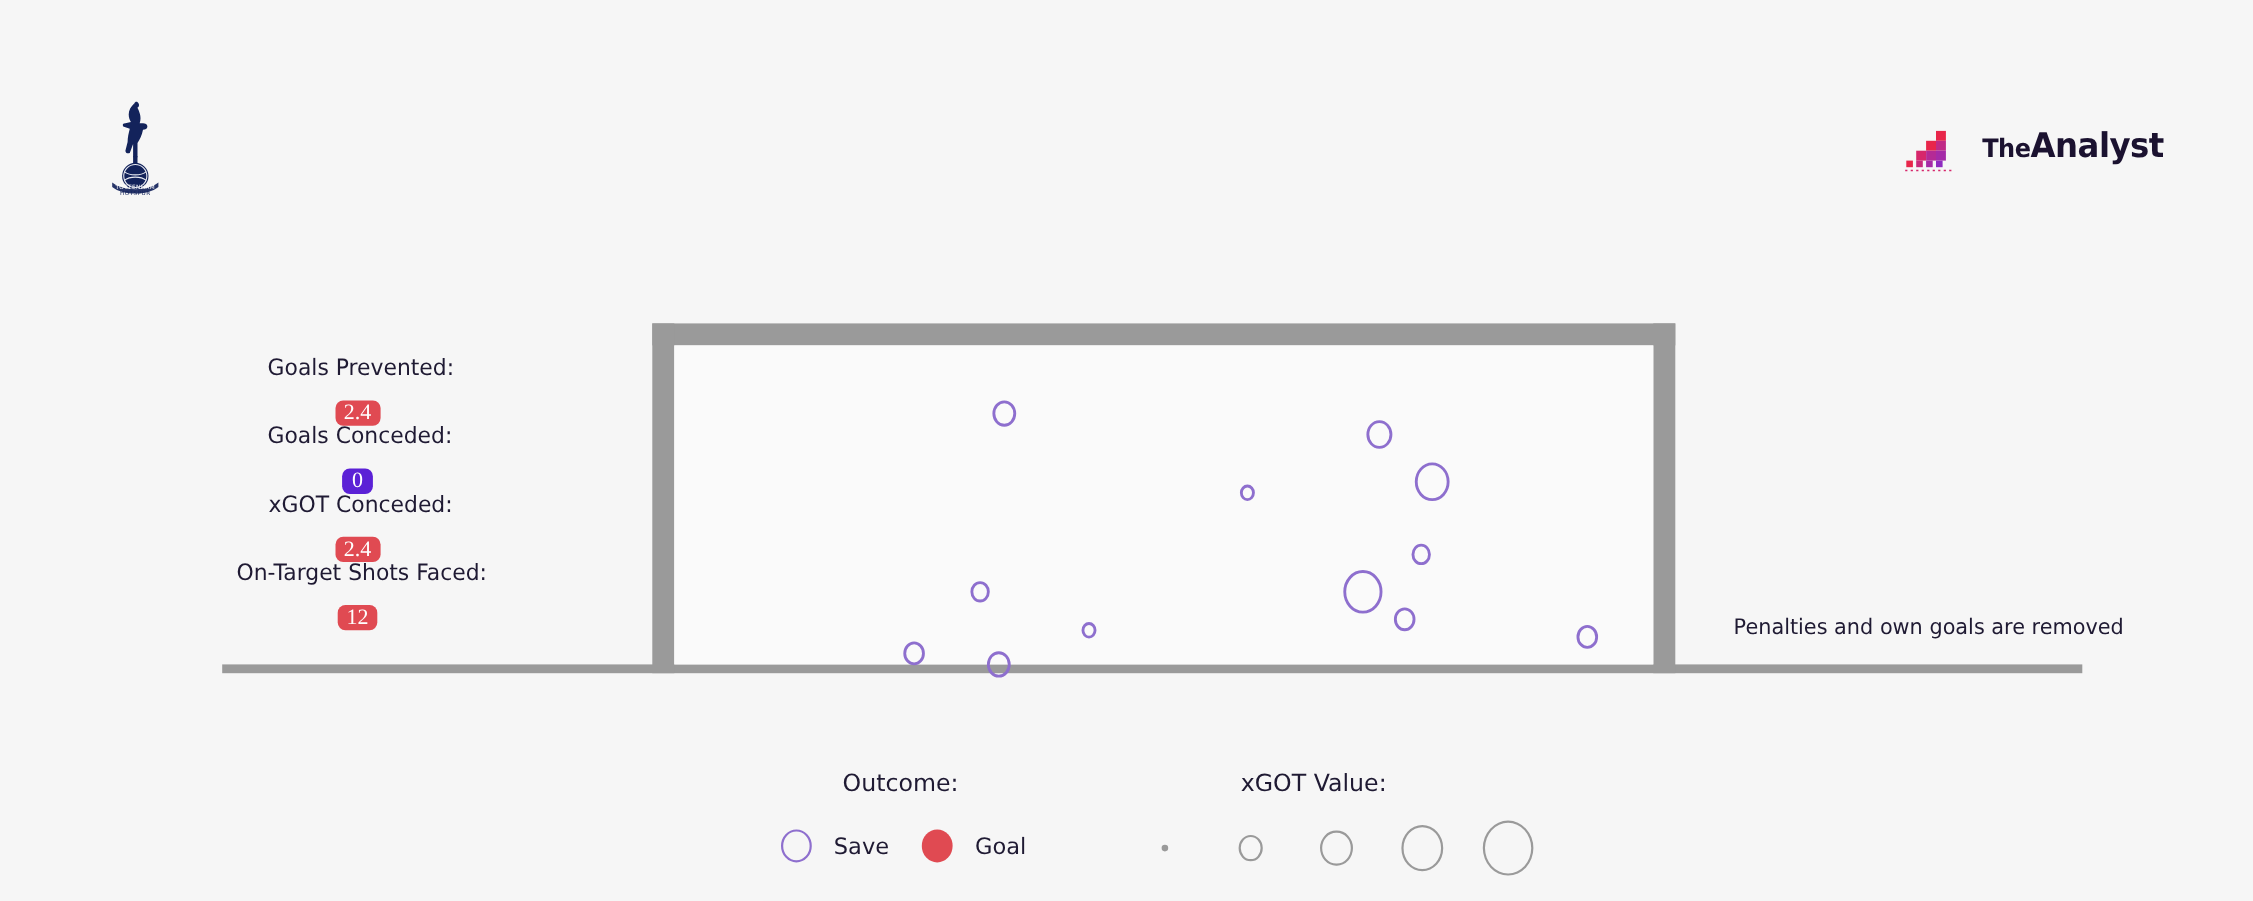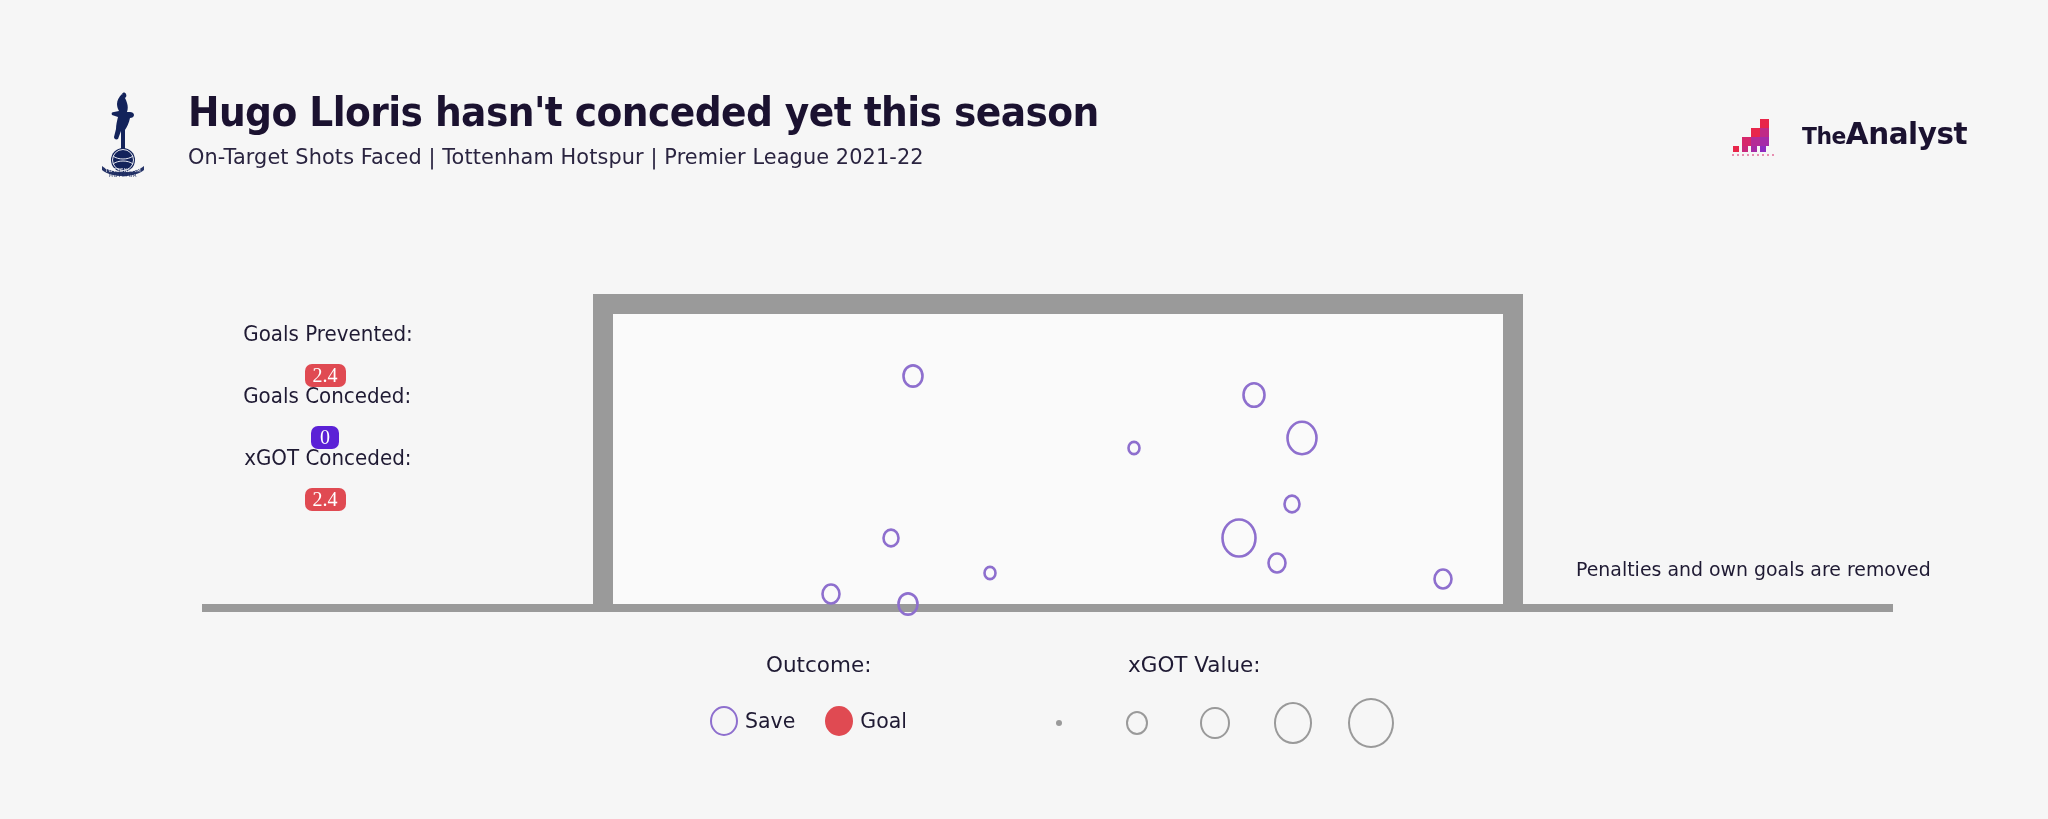--- a/index.html
+++ b/index.html
@@ -148,21 +148,21 @@
     color: #1f1a33;
     white-space: nowrap;
     transform: scaleX(0.97);
     transform-origin: left center;
   }
 
   
   .legend {
     position: absolute;
     left: 0;
-    top: 644px;
+    top: 692px;
     width: 2048px;
     height: 120px;
   }
   .legend-heading {
     position: absolute;
     font-family: "DejaVu Sans", sans-serif;
     font-size: 21.5px;
     color: #1f1a33;
     white-space: nowrap;
   }
@@ -173,21 +173,21 @@
     position: absolute;
     left: 710px;
     top: 62px;
     display: flex;
     align-items: center;
     gap: 0;
   }
   .legend-item {
     display: flex;
     align-items: center;
-    gap: 7px;
+    gap: 20px;
   }
   .legend-item + .legend-item { margin-left: 30px; }
   .legend-swatch {
     width: 28px;
     height: 30px;
     border-radius: 50%;
     box-sizing: border-box;
   }
   .legend-swatch.save {
     border: 2.6px solid #8e6fce;
@@ -249,24 +249,20 @@
         <circle cx="31" cy="70" r="10.5" fill="none" stroke="#e8eaf2" stroke-width="1"></circle>
         <path d="M21 66 C26 70 36 70 41 66" fill="none" stroke="#e8eaf2" stroke-width="1"></path>
         <path d="M21 74 C26 70 36 70 41 74" fill="none" stroke="#e8eaf2" stroke-width="1"></path>
 
         <path d="M10 76 C20 84 42 84 52 76 L52 80 C42 88 20 88 10 80 Z" fill="#13235b" opacity="0.92"></path>
         <text x="31" y="81.6" font-family="DejaVu Sans, sans-serif" font-size="5.2" fill="#ffffff" text-anchor="middle" letter-spacing="0.4">TOTTENHAM</text>
         <text x="31" y="87" font-family="DejaVu Sans, sans-serif" font-size="5.2" fill="#13235b" text-anchor="middle" letter-spacing="0.4">HOTSPUR</text>
       </svg>
     </div>
 
-    <div class="title-block">
-      <h1 class="chart-title">Hugo Lloris hasn't conceded yet this season</h1>
-      <p class="chart-subtitle">On-Target Shots Faced | Tottenham Hotspur | Premier League 2021-22</p>
-    </div>
 
     <div class="brand">
       <span class="brand-mark">
         <svg viewBox="0 0 46 44" width="46" height="44" aria-hidden="true">
           <rect x="30" y="4" width="9" height="9" fill="#e8264a"></rect>
           <rect x="21" y="13" width="9" height="9" fill="#e8264a"></rect>
           <rect x="30" y="13" width="9" height="9" fill="#c02a86"></rect>
           <rect x="12" y="22" width="9" height="9" fill="#d6276b"></rect>
           <rect x="21" y="22" width="9" height="9" fill="#b42a96"></rect>
           <rect x="30" y="22" width="9" height="9" fill="#a52ba8"></rect>
@@ -286,20 +282,24 @@
       <span class="stat-label">Goals Prevented:</span>
       <span class="stat-badge" id="badge0" style="background: rgb(224, 74, 82);">2.4</span>
     </div>
     <div class="stat-row">
       <span class="stat-label">Goals Conceded:</span>
       <span class="stat-badge" id="badge1" style="background: rgb(91, 33, 214);">0</span>
     </div>
     <div class="stat-row">
       <span class="stat-label">xGOT Conceded:</span>
       <span class="stat-badge" id="badge2" style="background: rgb(224, 74, 82);">2.4</span>
+    </div>
+    <div class="stat-row">
+      <span class="stat-label">On-Target Shots Faced:</span>
+      <span class="stat-badge" id="badge3" style="background: rgb(224, 74, 82);">12</span>
     </div>
   </div>
 
   <div class="goal-area">
     <svg class="goal-svg" width="2048" height="819" viewBox="0 0 2048 819" aria-hidden="true">
       <g id="goal-frame">
           <rect x="202" y="604" width="1691" height="8" fill="#9a9a9a"></rect>
           <rect x="593" y="294" width="930" height="20" fill="#9a9a9a"></rect>
           <rect x="593" y="294" width="20" height="318" fill="#9a9a9a"></rect>
           <rect x="1503" y="294" width="20" height="318" fill="#9a9a9a"></rect>

